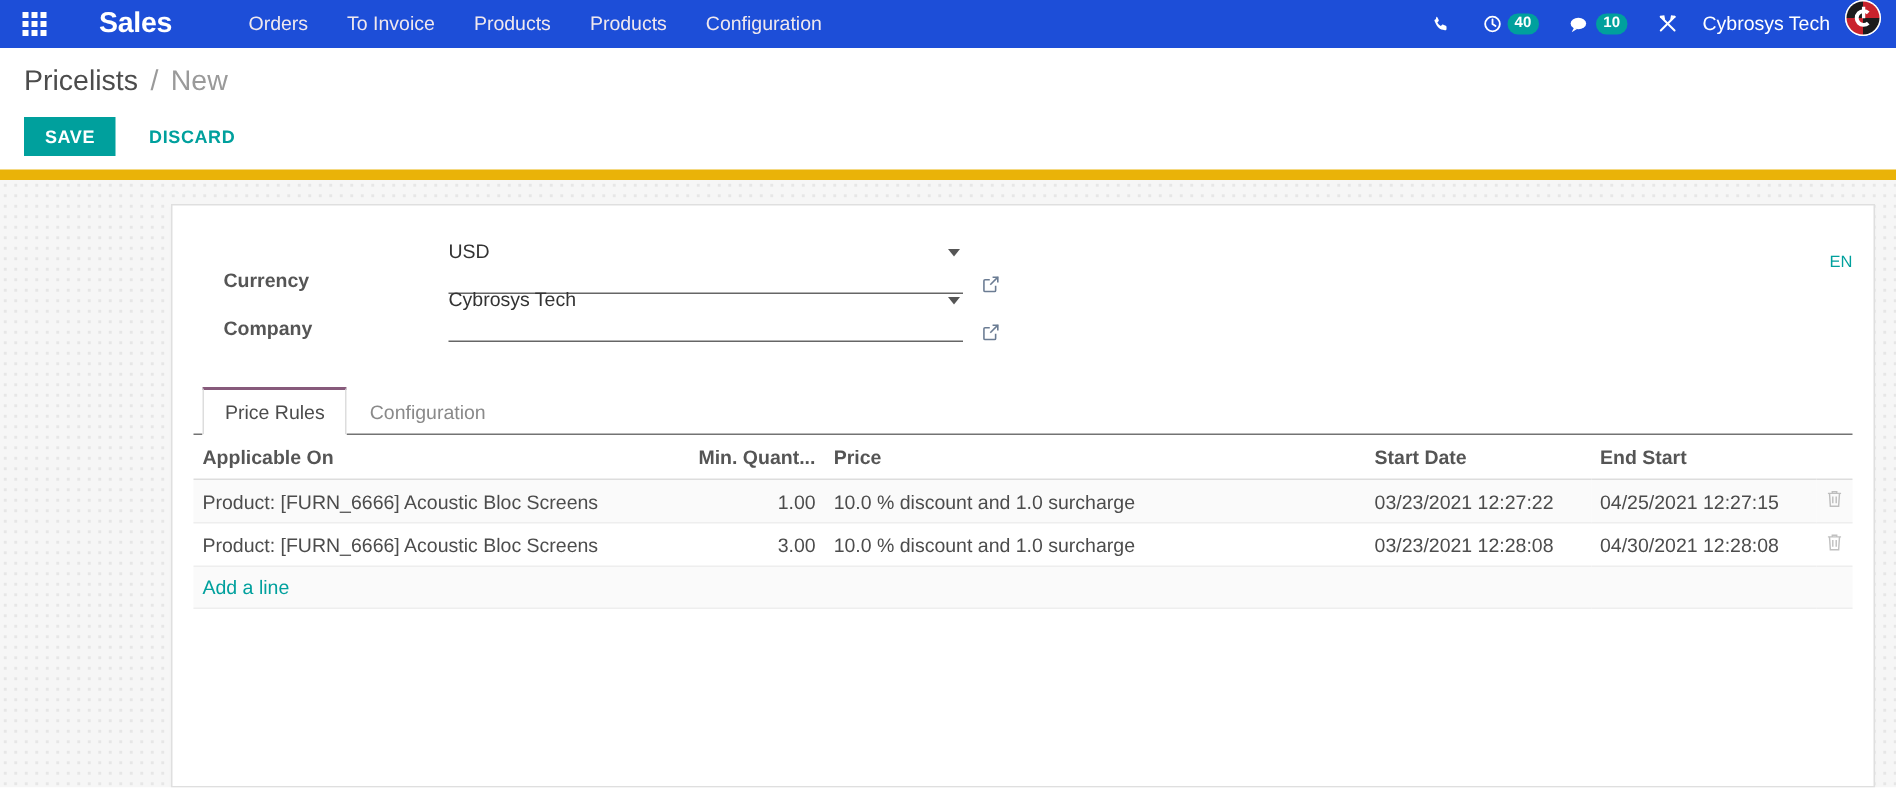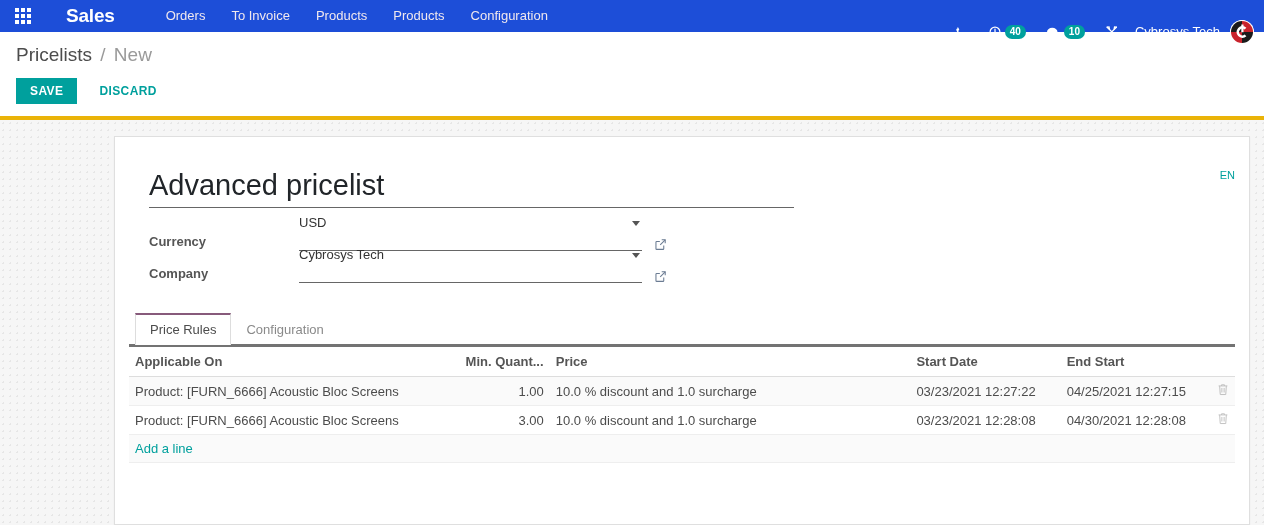--- a/index.html
+++ b/index.html
@@ -67,24 +67,24 @@
     font-size: 13px;
     padding: 0 13px;
     line-height: 32px;
     cursor: pointer;
     white-space: nowrap;
   }
 
   .nav-right {
     position: absolute;
     right: 0;
-    top: 16px;
+    top: 0;
     height: 32px;
     display: flex;
-    align-items: center;
+    align-items: flex-start;
   }
   .nav-icon {
     position: relative;
     height: 32px;
     display: flex;
     align-items: center;
     padding: 0 10px;
     cursor: pointer;
   }
   .nav-icon svg { display: block; }
@@ -116,21 +116,21 @@
     overflow: hidden;
     position: relative;
     cursor: pointer;
     flex: 0 0 auto;
   }
 
   
   .control-panel {
     background: #ffffff;
     padding: 10px 16px 20px 16px;
-    border-bottom: 4px solid #eab308;
+    border-bottom: 7px solid #eab308;
     height: 88px;
   }
   .breadcrumb {
     font-size: 19px;
     color: #4c4c4c;
     line-height: 26px;
     margin-bottom: 10px;
   }
   .bc-link { color: #4c4c4c; cursor: pointer; }
   .bc-sep { color: #9a9a9a; margin: 0 3px; }
@@ -238,21 +238,21 @@
     border-top: 5px solid #555555;
     margin-right: 2px;
     cursor: pointer;
   }
   .ext-link { margin-left: 12px; cursor: pointer; display: flex; align-items: center; }
 
   
   .notebook { margin: 30px 0 0 0; }
   .tabs {
     display: flex;
-    border-bottom: 3px solid #737373;
+    border-bottom: 1px solid #737373;
     padding-left: 6px;
   }
   .tab {
     font-size: 13px;
     padding: 8px 14px 7px 14px;
     color: #8a8a8a;
     cursor: pointer;
     border: 1px solid transparent;
     margin-bottom: -1px;
     background: transparent;
@@ -403,23 +403,20 @@
     <button class="btn-save">SAVE</button>
     <button class="btn-discard">DISCARD</button>
   </div>
 </div>
 
 <div class="sheet-bg">
   <div class="sheet">
 
     <div class="lang-badge">EN</div>
 
-    <div class="title-wrap">
-      <div class="title">Advanced pricelist</div>
-    </div>
 
     <div class="fields">
 
       <div class="field-row">
         <div class="field-label">Currency</div>
         <div class="field-input">
           <span class="field-value">USD</span>
           <span class="caret"></span>
         </div>
         <span class="ext-link">

